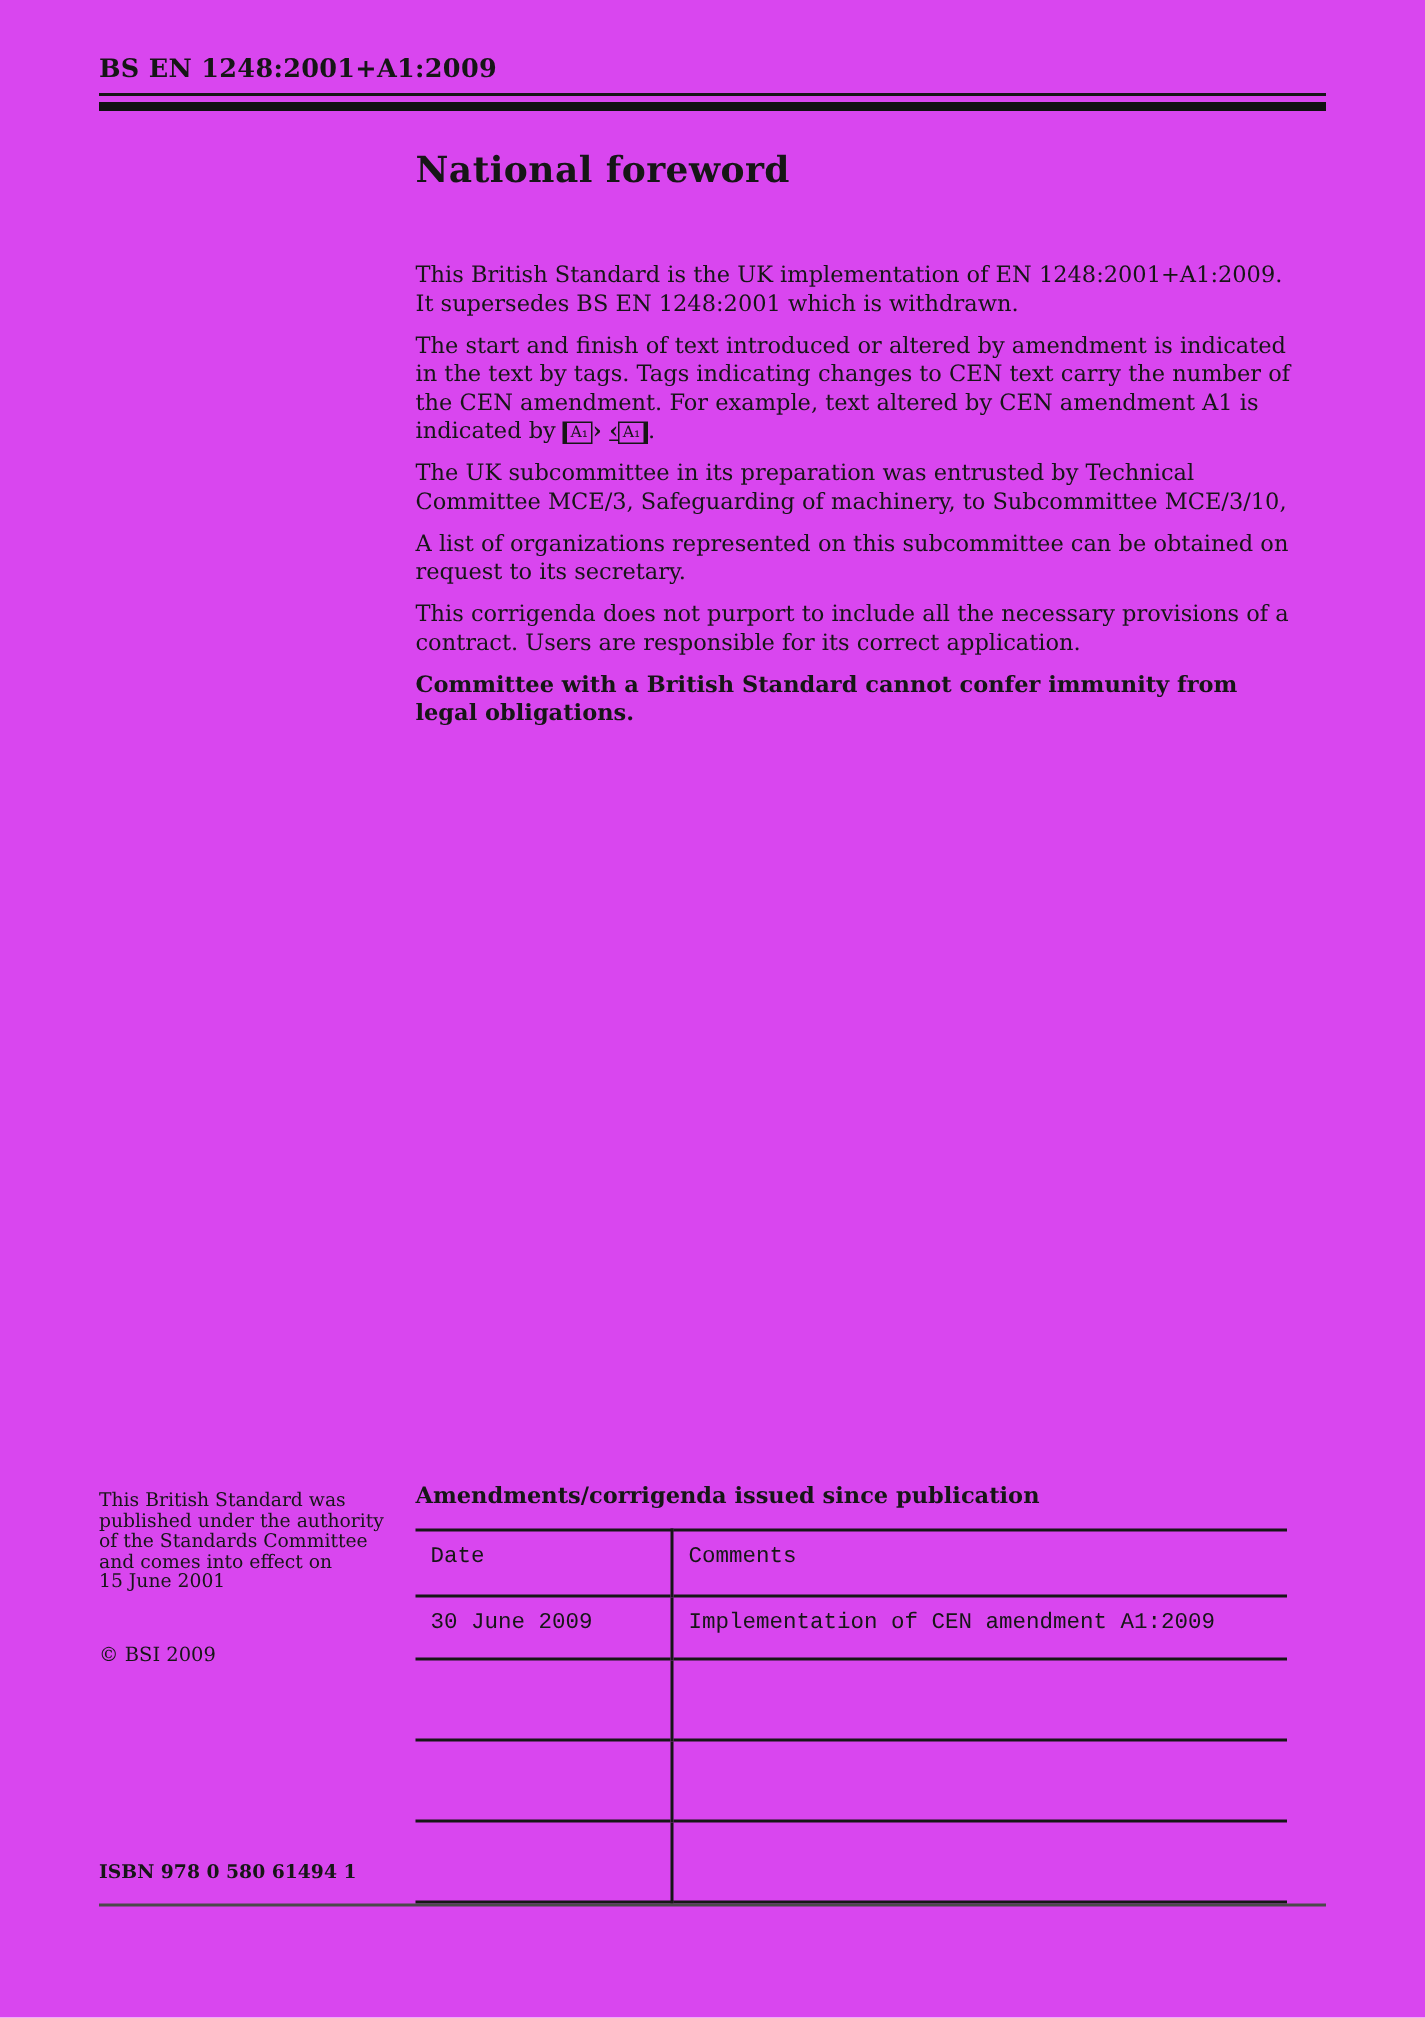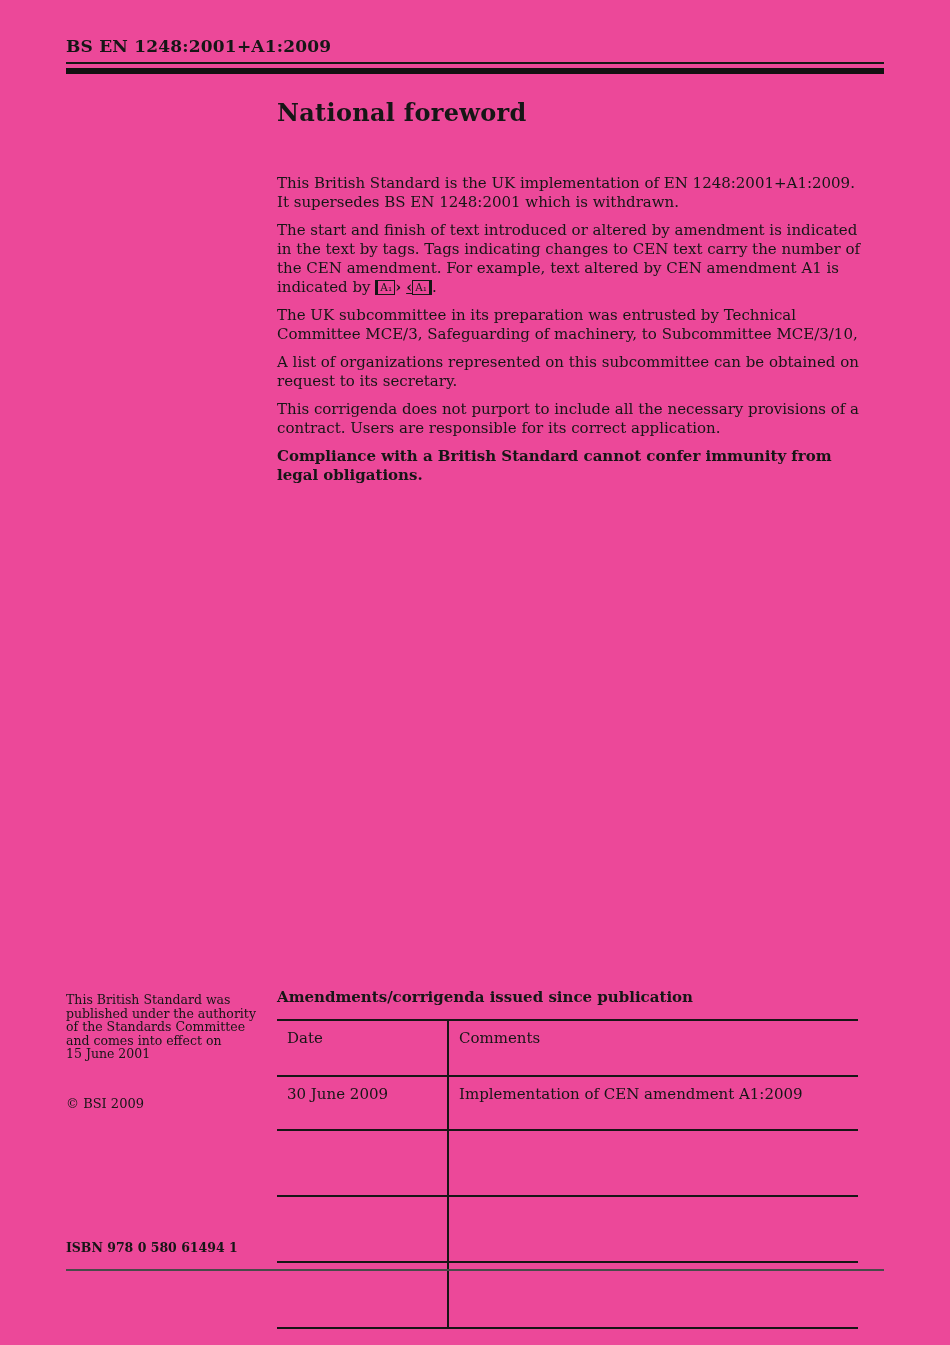--- a/index.html
+++ b/index.html
@@ -1,19 +1,19 @@
 <!DOCTYPE html>
 <html><head>
 <meta charset="utf-8">
 <style>
   html, body { margin:0; padding:0; background:#ffffff; }
   .page {
     position:relative;
     width:950px; height:1345px;
-    background:#ec4899;
+    background:#d946ef;
     color:#161616;
     font-family:"DejaVu Serif", serif;
     overflow:hidden;
   }
 
   
   .header-ref {
     position:absolute; left:66px; top:36px;
     font-size:17px; font-weight:bold; letter-spacing:0.2px;
     white-space:nowrap;
@@ -50,22 +50,23 @@
   }
   .sidebar-note .line { white-space:nowrap; }
   .copyright { position:absolute; left:66px; top:1096px; font-size:13px; white-space:nowrap; }
   .isbn { position:absolute; left:66px; top:1240px; font-size:12.5px; font-weight:bold; white-space:nowrap; }
 
   
   .amendments { position:absolute; left:277px; top:988px; width:581px; }
   .amendments-heading { font-size:15px; font-weight:bold; margin:0 0 13px 0; white-space:nowrap; }
   .amend-table { border-collapse:collapse; width:581px; table-layout:fixed; font-size:15px; }
   .amend-table td {
-    vertical-align:top; padding:8px 4px 16px 10px;
+    vertical-align:top; padding:8px 4px 4px 10px;
     border-top:2px solid #161616;
+    font-family:Liberation Mono, monospace;
   }
   .amend-table td.col-date { border-right:2px solid #161616; }
   .amend-table tr.hdr-row   td { height:30px; }
   .amend-table tr.data-row  td { height:28px; }
   .amend-table tr.empty-row td { height:40px; }
   .amend-table tr.last td { border-bottom:2px solid #161616; }
 
   
   .rule-bottom { position:absolute; left:66px; top:1269px; width:818px; height:2px; background:#4a4a4a; }
 </style>
@@ -104,21 +105,21 @@
       <div class="line">A list of organizations represented on this subcommittee can be obtained on</div>
       <div class="line">request to its secretary.</div>
     </div>
 
     <div class="para">
       <div class="line">This corrigenda does not purport to include all the necessary provisions of a</div>
       <div class="line">contract. Users are responsible for its correct application.</div>
     </div>
 
     <div class="para bold">
-      <div class="line">Compliance with a British Standard cannot confer immunity from</div>
+      <div class="line">Committee with a British Standard cannot confer immunity from</div>
       <div class="line">legal obligations.</div>
     </div>
   </div>
 
   <div class="sidebar-note">
     <div class="line">This British Standard was</div>
     <div class="line">published under the authority</div>
     <div class="line">of the Standards Committee</div>
     <div class="line">and comes into effect on</div>
     <div class="line">15 June 2001</div>

